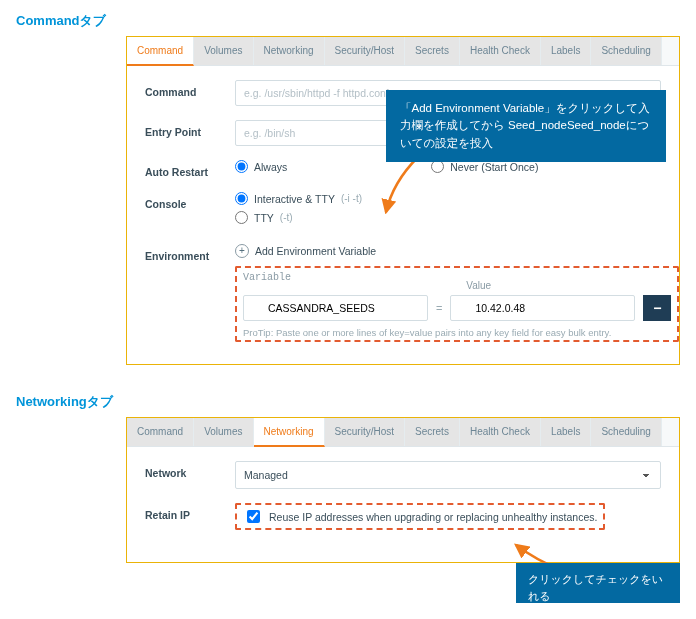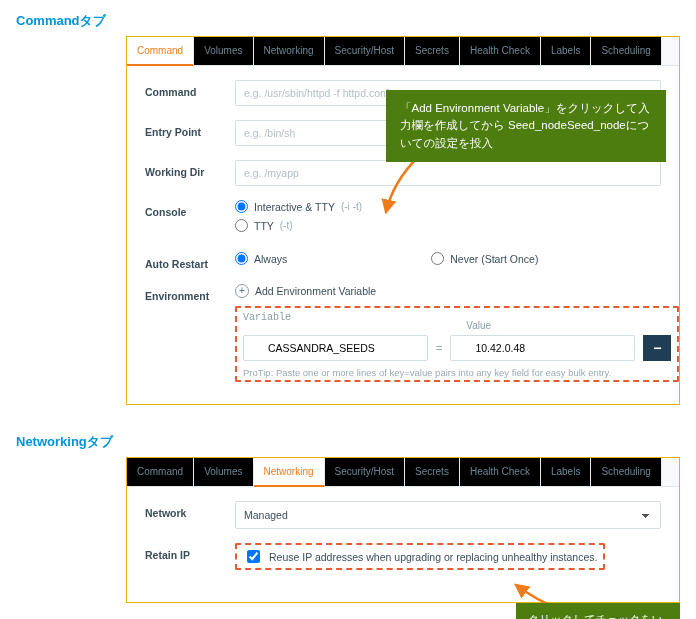--- a/index.html
+++ b/index.html
@@ -28,21 +28,21 @@
     display: flex;
     border-bottom: 1px solid #dfe6ea;
     background: #f7f9fa;
     font-size: 10px;
   }
   .tab {
     padding: 8px 10px;
     color: #6d8695;
     cursor: pointer;
     border-right: 1px solid #e5ecef;
-    background: #000000;
+    background: #e5e5e5;
     white-space: nowrap;
   }
   .tab.active {
     background: #fff;
     color: #ef7b1a;
     border-bottom: 2px solid #ef7b1a;
     margin-bottom: -1px;
   }
   .form { padding: 14px 18px 18px 18px; }
   .row { display: flex; align-items: flex-start; margin-bottom: 14px; }
@@ -110,21 +110,21 @@
   .select {
     width:100%; height:28px; border:1px solid #d3dde2; border-radius:2px;
     background:#fff; padding:0 8px; font-size:10.5px; color:#3a4e5a;
     appearance:none; background-image: linear-gradient(45deg, transparent 50%, #555 50%), linear-gradient(135deg, #555 50%, transparent 50%);
     background-position: calc(100% - 14px) 12px, calc(100% - 10px) 12px;
     background-size: 4px 4px, 4px 4px;
     background-repeat: no-repeat;
   }
   .callout {
     position:absolute;
-    background:#4d7c0f;
+    background:#0369a1;
     color:#fff;
     font-size:11.5px;
     line-height:1.5;
     padding:10px 14px;
     max-width:280px;
     z-index:5;
   }
   .callout.small { font-size:11px; padding:8px 12px; }
   .arrow {
     position:absolute;
@@ -154,50 +154,46 @@
     <div class="form">
       <div class="row">
         <div class="row-label">Command</div>
         <div class="row-body"><input class="text-input" placeholder="e.g. /usr/sbin/httpd -f httpd.conf" style=""></div>
       </div>
       <div class="row">
         <div class="row-label">Entry Point</div>
         <div class="row-body"><input class="text-input" placeholder="e.g. /bin/sh" style=""></div>
       </div>
       <div class="row">
-        <div class="row-label">Working Dir</div>
-        <div class="row-body"><input class="text-input" placeholder="e.g. /myapp" style=""></div>
-      </div>
-      <div class="row">
-        <div class="row-label">Console</div>
-        <div class="row-body">
-          <div class="radio-line">
-            <input type="radio" checked="" style="">
-            <span>Interactive &amp; TTY</span>
-            <span class="suffix">(-i -t)</span>
-          </div>
-          <div class="radio-line">
-            <input type="radio" style="">
-            <span>TTY</span>
-            <span class="suffix">(-t)</span>
-          </div>
-        </div>
-      </div>
-      <div class="row">
         <div class="row-label">Auto Restart</div>
         <div class="row-body">
           <div class="radio-inline">
             <label>
                 <input type="radio" checked="" style="">
                 <span>Always</span>
               </label>
             <label style="margin-left:120px;">
                 <input type="radio" style="">
                 <span>Never (Start Once)</span>
               </label>
+          </div>
+        </div>
+      </div>
+      <div class="row">
+        <div class="row-label">Console</div>
+        <div class="row-body">
+          <div class="radio-line">
+            <input type="radio" checked="" style="">
+            <span>Interactive &amp; TTY</span>
+            <span class="suffix">(-i -t)</span>
+          </div>
+          <div class="radio-line">
+            <input type="radio" style="">
+            <span>TTY</span>
+            <span class="suffix">(-t)</span>
           </div>
         </div>
       </div>
       <div class="row" style="margin-bottom:4px;">
         <div class="row-label">Environment</div>
         <div class="row-body">
           <div class="add-link">
             <span class="plus-icon">+</span>
             <span>Add Environment Variable</span>
           </div>

